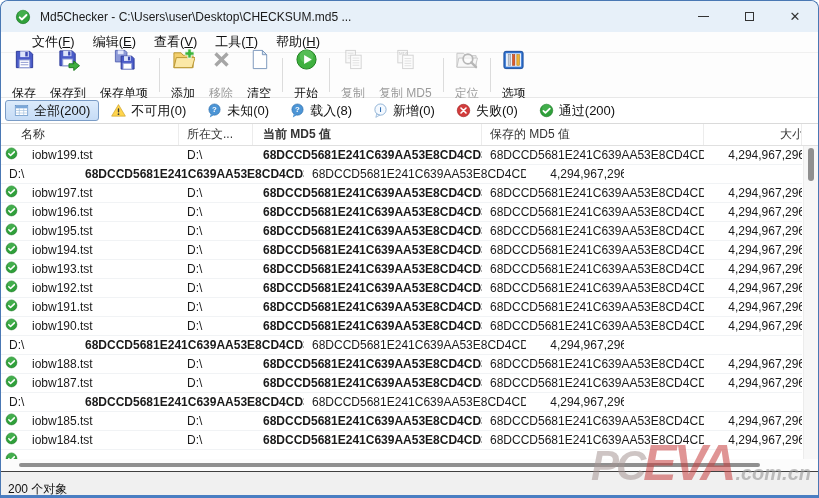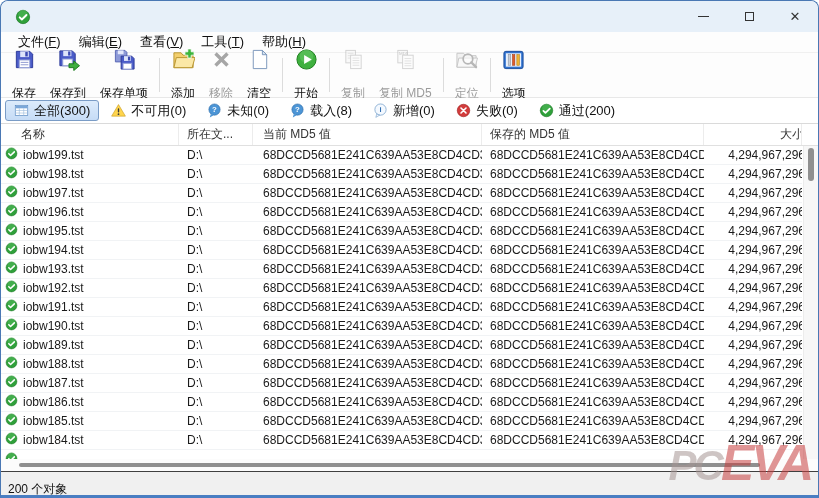--- a/index.html
+++ b/index.html
@@ -18,21 +18,21 @@
   .appicon svg{ width:16px; height:16px; display:block; }
   .title{ font-size:12px; color:#1a1a1a; margin-left:9px; }
   .wincontrols{ margin-left:auto; display:flex; height:100%; }
   .wbtn{ width:46px; height:100%; display:flex; align-items:center; justify-content:center; color:#333; }
   .glyph-min{ width:11px; height:1px; background:#333; display:block; }
   .glyph-max{ width:9px; height:9px; border:1px solid #333; display:block; }
   .glyph-close{ font-size:13px; line-height:1; }
 
   
   .menubar{ height:21px; background:#fdfdfd; display:flex; align-items:flex-end;
-    padding-left:8px; flex:none; border-bottom:1px solid #f0f0f0; }
+    padding-left:22px; flex:none; border-bottom:1px solid #f0f0f0; }
   .menu-item{ padding:0 9px; font-size:13px; line-height:20px; color:#111; }
 
   
   .toolbar{ height:45px; background:#fdfdfd; border-bottom:1px solid #e8e8e8;
     display:flex; align-items:stretch; padding:1px 4px; flex:none; }
   .tbtn{ display:flex; flex-direction:column; align-items:center; justify-content:center;
     padding:1px 7px 2px; font-size:12px; color:#111; gap:14px; }
   .tbtn .ticon svg{ width:23px; height:23px; display:block; }
   .tbtn.disabled{ color:#9b9b9b; }
   .tbtn.disabled .ticon svg{ filter:grayscale(1) opacity(.55); }
@@ -46,29 +46,29 @@
   .tab .ficon svg{ width:15px; height:15px; display:block; }
   .tab.selected{ background:linear-gradient(#dcebfb,#c6dcf6); border-color:#7a9cc6; }
 
   
   .tablewrap{ position:relative; height:347px; flex:none; background:#fff; overflow:hidden; }
   .thead{ display:flex; height:22px; border-bottom:1px solid #e0e0e0; background:#fff; }
   .hcell{ font-size:12px; color:#333; line-height:21px; border-right:1px solid #ececec;
     overflow:hidden; white-space:nowrap; }
   .c0{ width:178px; padding-left:20px; }
   .c1{ width:74px;  padding-left:8px; }
-  .c2{ width:229px; padding-left:10px; }
+  .c2{ width:229px; padding-left:10px;font-weight:bold; }
   .c3{ width:222px; padding-left:8px; }
   .c4{ width:98px;  text-align:right; padding-right:1px; }
   .c4 span{ margin-right:-4px;text-align:center; }
   .tbody{ width:801px; }
   .row{ display:flex; height:19px; border-bottom:1px solid #f1f3f5; align-items:center;
     font-size:12px; color:#1a1a1a; background:#fff; }
   .row .cell{ overflow:hidden; white-space:nowrap; height:100%; display:flex; align-items:center; }
-  .cell.c0{ padding-left:4px; gap:5px; }
+  .cell.c0{ padding-left:4px; gap:14px; }
   .cell.c0 svg{ width:13px; height:13px; flex:none; }
   .cell.c4{ justify-content:flex-end; }
   .partialclip{ height:9px; overflow:hidden; }
   .partialclip .row{ border-bottom:none; }
 
   .vscroll{ position:absolute; top:22px; right:0; width:15px; height:313px;
     background:#f7f7f7; border-left:1px solid #ececec; }
   .vthumb{ width:6px; height:33px; margin:2px auto 0; background:#8f8f8f; border-radius:3px; }
   .hscroll{ position:absolute; left:0; bottom:0; width:100%; height:12px; background:#fcfcfc; }
   .hthumb{ position:absolute; left:18px; top:4px; width:741px; height:4px;
@@ -91,20 +91,21 @@
 <div class="window">
 
   <div class="titlebar">
     <span class="appicon" id="appicon">
         <svg viewBox="0 0 24 24">
           <circle cx="12" cy="12" r="10" fill="#2fa03a" stroke="#1c7525"></circle>
           <circle cx="12" cy="8" r="7" fill="#5cbf63" opacity=".45"></circle>
           <path d="M7 12.5l3.3 3.3L17.2 9" stroke="#fff" stroke-width="2.8" fill="none" stroke-linecap="round" stroke-linejoin="round"></path>
         </svg>
       </span>
+    <span class="title">Md5Checker - C:\Users\user\Desktop\CHECKSUM.md5 ...</span>
     <div class="wincontrols">
       <div class="wbtn">
           <span class="glyph-min"></span>
         </div>
       <div class="wbtn">
           <span class="glyph-max"></span>
         </div>
       <div class="wbtn">
           <span class="glyph-close">✕</span>
         </div>
@@ -248,21 +249,21 @@
 
   <div class="tabbar" id="tabbar">
       <div class="tab selected">
         <span class="ficon">
           <svg viewBox="0 0 24 24">
             <rect x="2" y="4" width="20" height="16" fill="#fff" stroke="#4a7ebb"></rect>
             <rect x="2.5" y="4.5" width="19" height="4" fill="#7aa7d9"></rect>
             <path d="M2 12h20M2 16h20M8.5 8.5v11.5M15.5 8.5v11.5" stroke="#9dbede"></path>
           </svg>
         </span>
-        <span>全部(300)</span>
+        <span>全部(200)</span>
       </div>
       <div class="tab">
         <span class="ficon">
           <svg viewBox="0 0 24 24">
             <path d="M12 2.5L23 21H1z" fill="#ffd54d" stroke="#c79a20"></path>
             <rect x="10.9" y="8.5" width="2.2" height="6.5" rx="1" fill="#3a3a3a"></rect>
             <circle cx="12" cy="17.8" r="1.4" fill="#3a3a3a"></circle>
           </svg>
         </span>
         <span>不可用(0)</span>
@@ -343,28 +344,20 @@
             <span>68DCCD5681E241C639AA53E8CD4CD340</span>
           </div>
           <div class="cell c3">
             <span>68DCCD5681E241C639AA53E8CD4CD340</span>
           </div>
           <div class="cell c4">
             <span>4,294,967,296</span>
           </div>
         </div>
         <div class="row">
-          <div class="cell c0">
-            <span><svg viewBox="0 0 24 24">
-                <circle cx="12" cy="12" r="10" fill="#2fa03a" stroke="#1c7525"></circle>
-                <circle cx="12" cy="8" r="7" fill="#5cbf63" opacity=".45"></circle>
-                <path d="M7 12.5l3.3 3.3L17.2 9" stroke="#fff" stroke-width="2.8" fill="none" stroke-linecap="round" stroke-linejoin="round"></path>
-              </svg></span>
-            <span>iobw198.tst</span>
-          </div>
           <div class="cell c1">
             <span>D:\</span>
           </div>
           <div class="cell c2">
             <span>68DCCD5681E241C639AA53E8CD4CD340</span>
           </div>
           <div class="cell c3">
             <span>68DCCD5681E241C639AA53E8CD4CD340</span>
           </div>
           <div class="cell c4">
@@ -541,28 +534,20 @@
             <span>68DCCD5681E241C639AA53E8CD4CD340</span>
           </div>
           <div class="cell c3">
             <span>68DCCD5681E241C639AA53E8CD4CD340</span>
           </div>
           <div class="cell c4">
             <span>4,294,967,296</span>
           </div>
         </div>
         <div class="row">
-          <div class="cell c0">
-            <span><svg viewBox="0 0 24 24">
-                <circle cx="12" cy="12" r="10" fill="#2fa03a" stroke="#1c7525"></circle>
-                <circle cx="12" cy="8" r="7" fill="#5cbf63" opacity=".45"></circle>
-                <path d="M7 12.5l3.3 3.3L17.2 9" stroke="#fff" stroke-width="2.8" fill="none" stroke-linecap="round" stroke-linejoin="round"></path>
-              </svg></span>
-            <span>iobw189.tst</span>
-          </div>
           <div class="cell c1">
             <span>D:\</span>
           </div>
           <div class="cell c2">
             <span>68DCCD5681E241C639AA53E8CD4CD340</span>
           </div>
           <div class="cell c3">
             <span>68DCCD5681E241C639AA53E8CD4CD340</span>
           </div>
           <div class="cell c4">
@@ -607,28 +592,20 @@
             <span>68DCCD5681E241C639AA53E8CD4CD340</span>
           </div>
           <div class="cell c3">
             <span>68DCCD5681E241C639AA53E8CD4CD340</span>
           </div>
           <div class="cell c4">
             <span>4,294,967,296</span>
           </div>
         </div>
         <div class="row">
-          <div class="cell c0">
-            <span><svg viewBox="0 0 24 24">
-                <circle cx="12" cy="12" r="10" fill="#2fa03a" stroke="#1c7525"></circle>
-                <circle cx="12" cy="8" r="7" fill="#5cbf63" opacity=".45"></circle>
-                <path d="M7 12.5l3.3 3.3L17.2 9" stroke="#fff" stroke-width="2.8" fill="none" stroke-linecap="round" stroke-linejoin="round"></path>
-              </svg></span>
-            <span>iobw186.tst</span>
-          </div>
           <div class="cell c1">
             <span>D:\</span>
           </div>
           <div class="cell c2">
             <span>68DCCD5681E241C639AA53E8CD4CD340</span>
           </div>
           <div class="cell c3">
             <span>68DCCD5681E241C639AA53E8CD4CD340</span>
           </div>
           <div class="cell c4">
@@ -712,15 +689,16 @@
       </div>
   </div>
 
   <div class="statusbar">
     <span>200 个对象</span>
   </div>
 
   <div class="watermark">
     <span class="wm1">PC</span>
       <span class="wm2">EVA</span>
+      <span class="wm3">.com.cn</span>
   </div>
 
 </div>
 
 </body></html>

